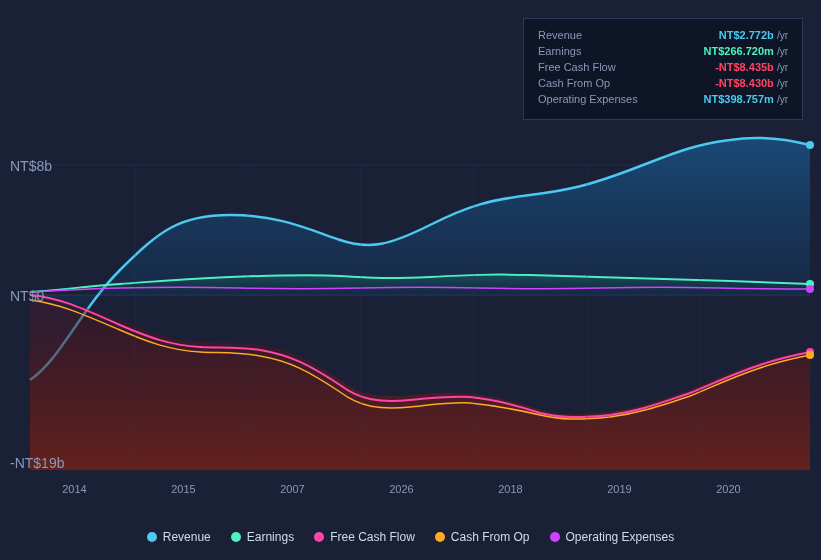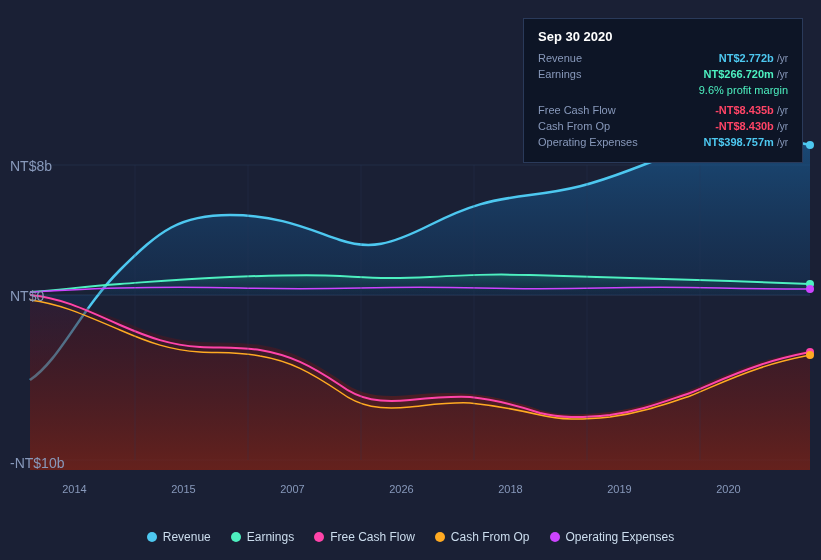--- a/index.html
+++ b/index.html
@@ -116,33 +116,28 @@
     .chart-svg {
       position: absolute;
       top: 0;
       left: 0;
     }
   </style>
 </head>
 <body>
 
 <div class="tooltip">
-  <div class="tooltip-title">Sep 30 2020</div>
 
   <div class="tooltip-row">
     <span class="tooltip-label">Revenue</span>
     <span class="tooltip-value color-blue">NT$2.772b <span class="unit">/yr</span></span>
   </div>
   <div class="tooltip-row">
     <span class="tooltip-label">Earnings</span>
     <span class="tooltip-value color-green">NT$266.720m <span class="unit">/yr</span></span>
-  </div>
-  <div class="tooltip-row">
-    <span class="tooltip-label"></span>
-    <span class="profit-margin">9.6% profit margin</span>
   </div>
   <div class="tooltip-row">
     <span class="tooltip-label">Free Cash Flow</span>
     <span class="tooltip-value color-red">-NT$8.435b <span class="unit">/yr</span></span>
   </div>
   <div class="tooltip-row">
     <span class="tooltip-label">Cash From Op</span>
     <span class="tooltip-value color-red">-NT$8.430b <span class="unit">/yr</span></span>
   </div>
   <div class="tooltip-row">
@@ -215,21 +210,21 @@
   <line x1="700" y1="165" x2="700" y2="460" stroke="#2a3a5a" stroke-width="0.3"></line>
 </svg>
 
 <div class="y-label y-label-top">
   <span>NT$8b</span>
 </div>
 <div class="y-label y-label-mid">
   <span>NT$0</span>
 </div>
 <div class="y-label y-label-bottom">
-  <span>-NT$10b</span>
+  <span>-NT$19b</span>
 </div>
 
 <div class="x-axis">
   <span class="x-label">2014</span>
   <span class="x-label">2015</span>
   <span class="x-label">2007</span>
   <span class="x-label">2026</span>
   <span class="x-label">2018</span>
   <span class="x-label">2019</span>
   <span class="x-label">2020</span>

